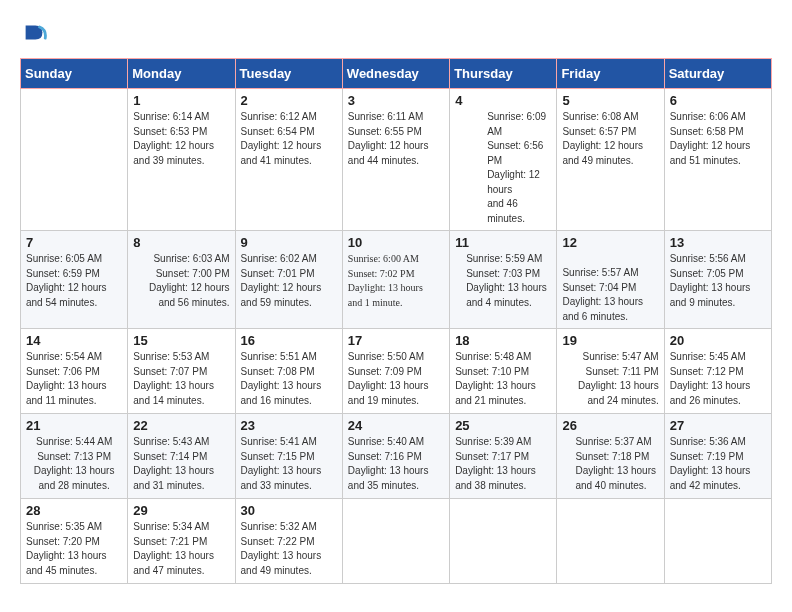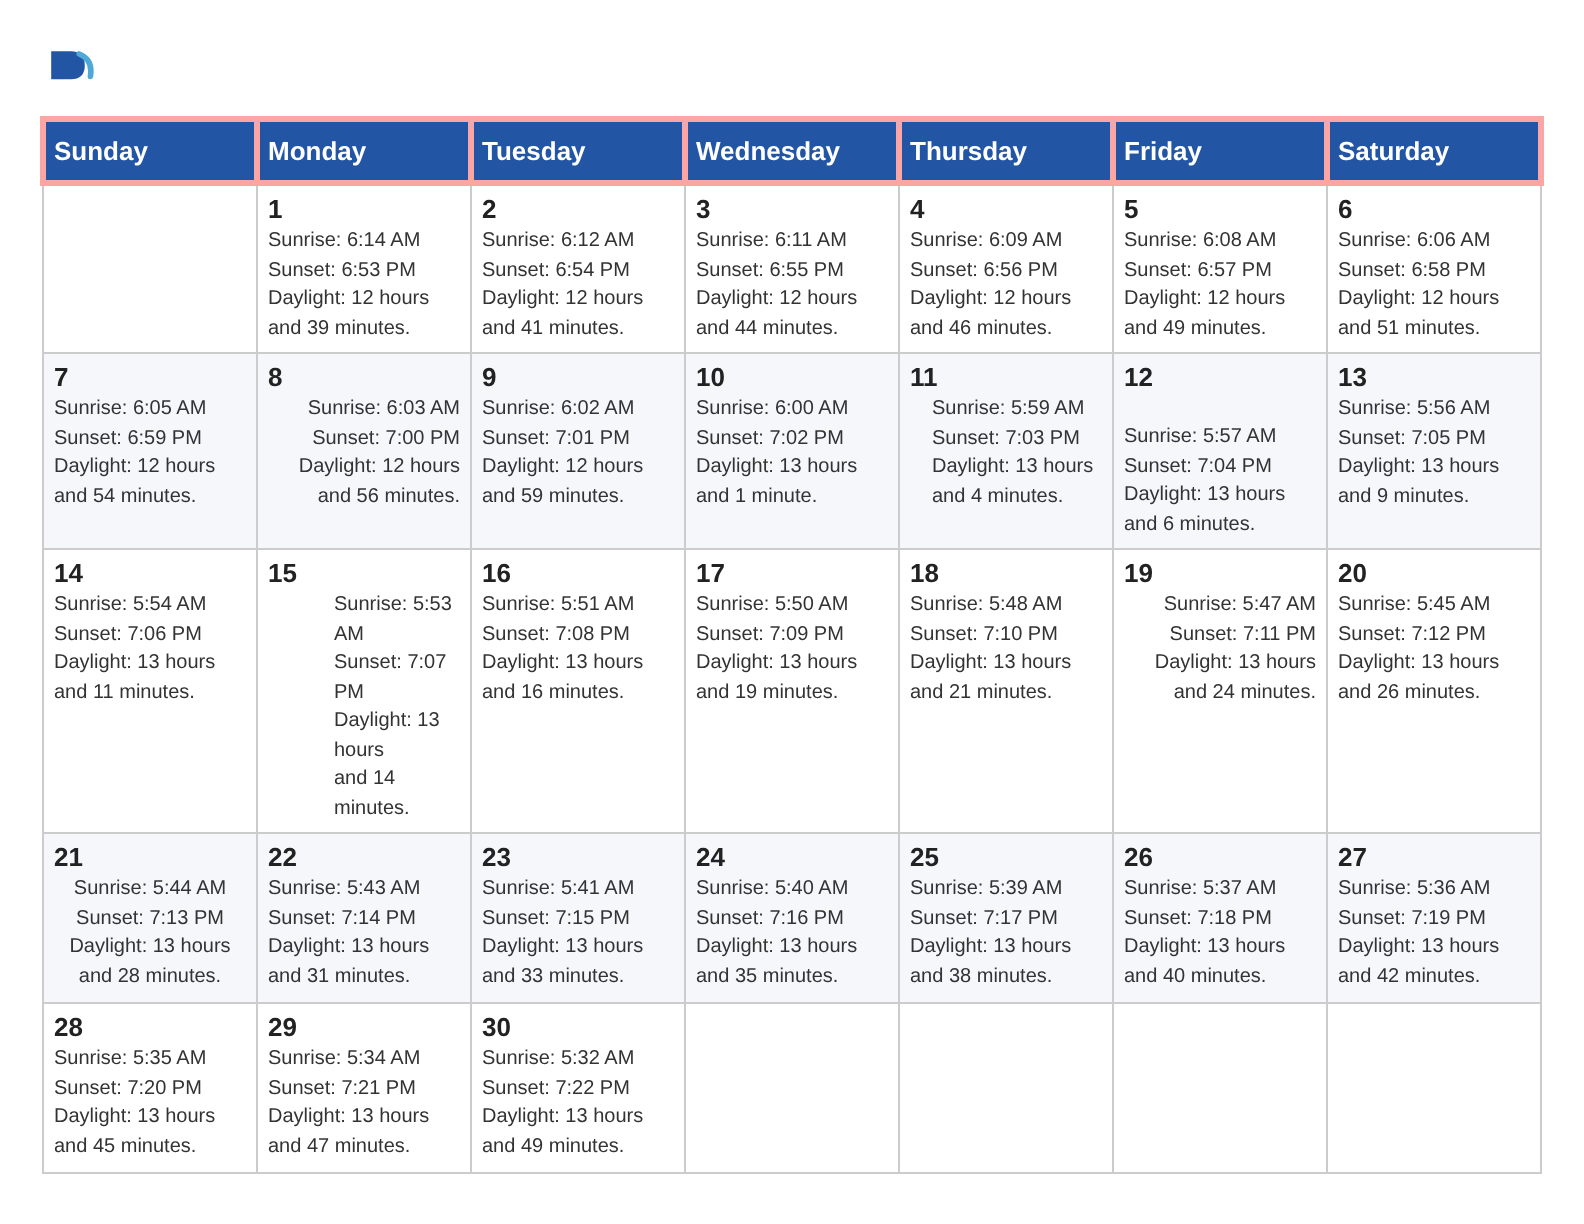--- a/index.html
+++ b/index.html
@@ -51,21 +51,21 @@
       border-collapse: collapse;
       table-layout: fixed;
     }
     thead tr th {
       background-color: #2255a4;
       color: #fff;
       font-size: 13px;
       font-weight: bold;
       padding: 7px 4px;
       text-align: left;
-      border: 3px solid #fca5a5;
+      border: 1px solid #fca5a5;
     }
     tbody tr td {
       vertical-align: top;
       border: 1px solid #ccc;
       padding: 4px 5px;
       font-size: 10.5px;
       color: #222;
       height: 85px;
     }
     tbody tr:nth-child(even) td {
@@ -138,21 +138,21 @@
         </td>
         <td>
           <span class="day-number">3</span>
           <div class="cell-content" style="white-space: pre-line;">Sunrise: 6:11 AM
 Sunset: 6:55 PM
 Daylight: 12 hours
 and 44 minutes.</div>
         </td>
         <td>
           <span class="day-number">4</span>
-          <div class="cell-content" style="white-space: pre-line;">Sunrise: 6:09 AM
+          <div class="cell-content" style="white-space: pre-line; margin-left: 32px;">Sunrise: 6:09 AM
 Sunset: 6:56 PM
 Daylight: 12 hours
 and 46 minutes.</div>
         </td>
         <td>
           <span class="day-number">5</span>
           <div class="cell-content" style="white-space: pre-line;">Sunrise: 6:08 AM
 Sunset: 6:57 PM
 Daylight: 12 hours
 and 49 minutes.</div>
@@ -182,21 +182,21 @@
         </td>
         <td>
           <span class="day-number">9</span>
           <div class="cell-content" style="white-space: pre-line;">Sunrise: 6:02 AM
 Sunset: 7:01 PM
 Daylight: 12 hours
 and 59 minutes.</div>
         </td>
         <td>
           <span class="day-number">10</span>
-          <div class="cell-content" style="white-space: pre-line;">Sunrise: 6:00 AM
+          <div class="cell-content" style="white-space: pre-line; font-family: Liberation Serif, serif;">Sunrise: 6:00 AM
 Sunset: 7:02 PM
 Daylight: 13 hours
 and 1 minute.</div>
         </td>
         <td>
           <span class="day-number">11</span>
           <div class="cell-content" style="white-space: pre-line; margin-left: 11px;">Sunrise: 5:59 AM
 Sunset: 7:03 PM
 Daylight: 13 hours
 and 4 minutes.</div>
@@ -219,21 +219,21 @@
       <tr>
         <td>
           <span class="day-number">14</span>
           <div class="cell-content" style="white-space: pre-line;">Sunrise: 5:54 AM
 Sunset: 7:06 PM
 Daylight: 13 hours
 and 11 minutes.</div>
         </td>
         <td>
           <span class="day-number">15</span>
-          <div class="cell-content" style="white-space: pre-line; margin-left: 33px;">Sunrise: 5:53 AM
+          <div class="cell-content" style="white-space: pre-line;">Sunrise: 5:53 AM
 Sunset: 7:07 PM
 Daylight: 13 hours
 and 14 minutes.</div>
         </td>
         <td>
           <span class="day-number">16</span>
           <div class="cell-content" style="white-space: pre-line;">Sunrise: 5:51 AM
 Sunset: 7:08 PM
 Daylight: 13 hours
 and 16 minutes.</div>
@@ -298,21 +298,21 @@
         </td>
         <td>
           <span class="day-number">25</span>
           <div class="cell-content" style="white-space: pre-line;">Sunrise: 5:39 AM
 Sunset: 7:17 PM
 Daylight: 13 hours
 and 38 minutes.</div>
         </td>
         <td>
           <span class="day-number">26</span>
-          <div class="cell-content" style="white-space: pre-line;">Sunrise: 5:37 AM
+          <div class="cell-content" style="white-space: pre-line; margin-left: 13px;">Sunrise: 5:37 AM
 Sunset: 7:18 PM
 Daylight: 13 hours
 and 40 minutes.</div>
         </td>
         <td>
           <span class="day-number">27</span>
           <div class="cell-content" style="white-space: pre-line;">Sunrise: 5:36 AM
 Sunset: 7:19 PM
 Daylight: 13 hours
 and 42 minutes.</div>

